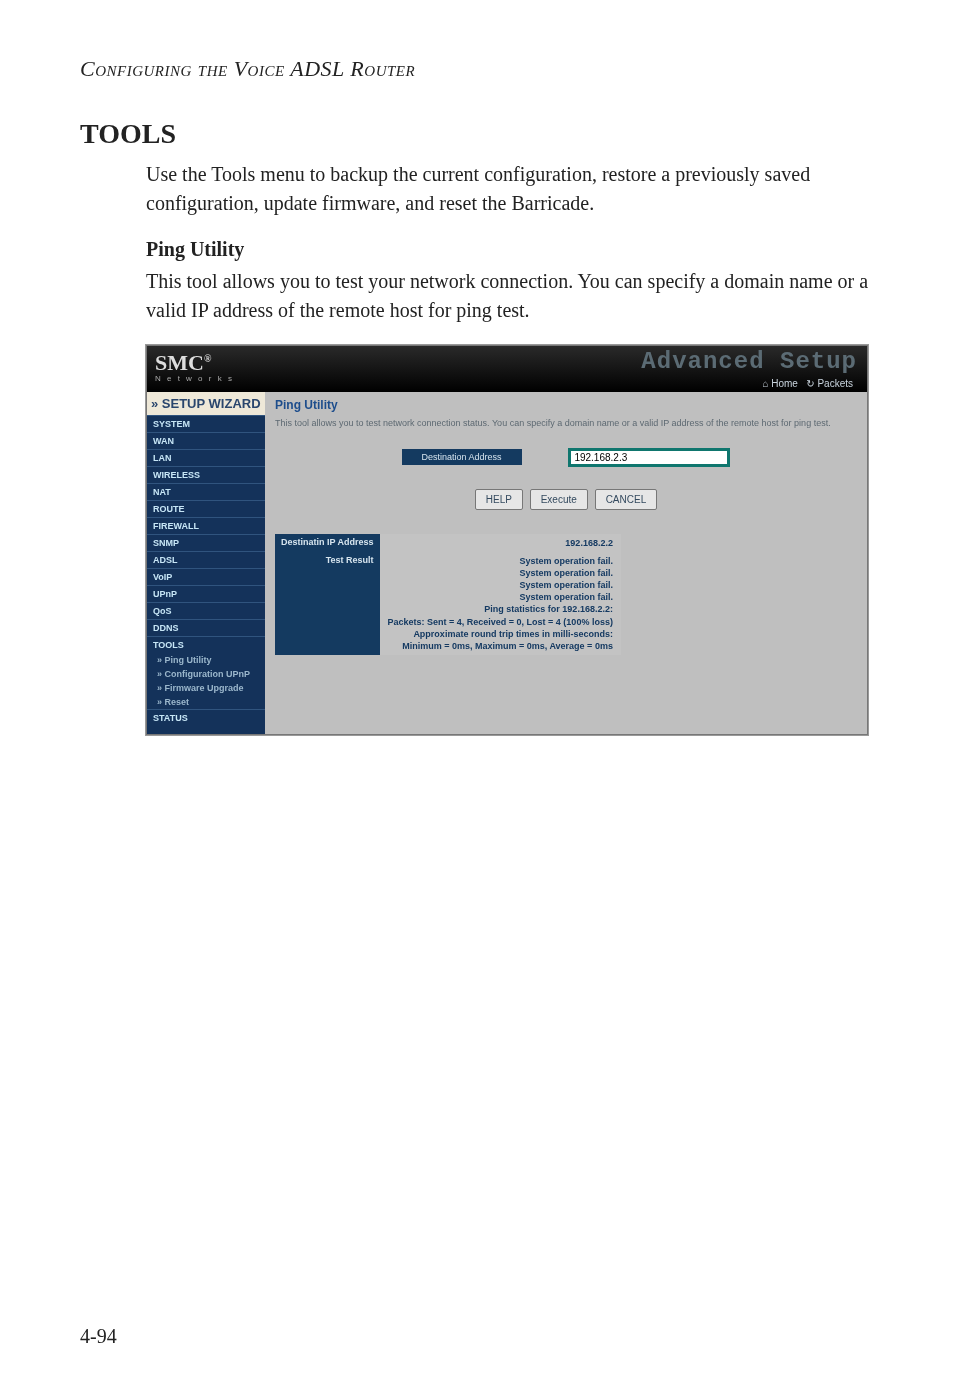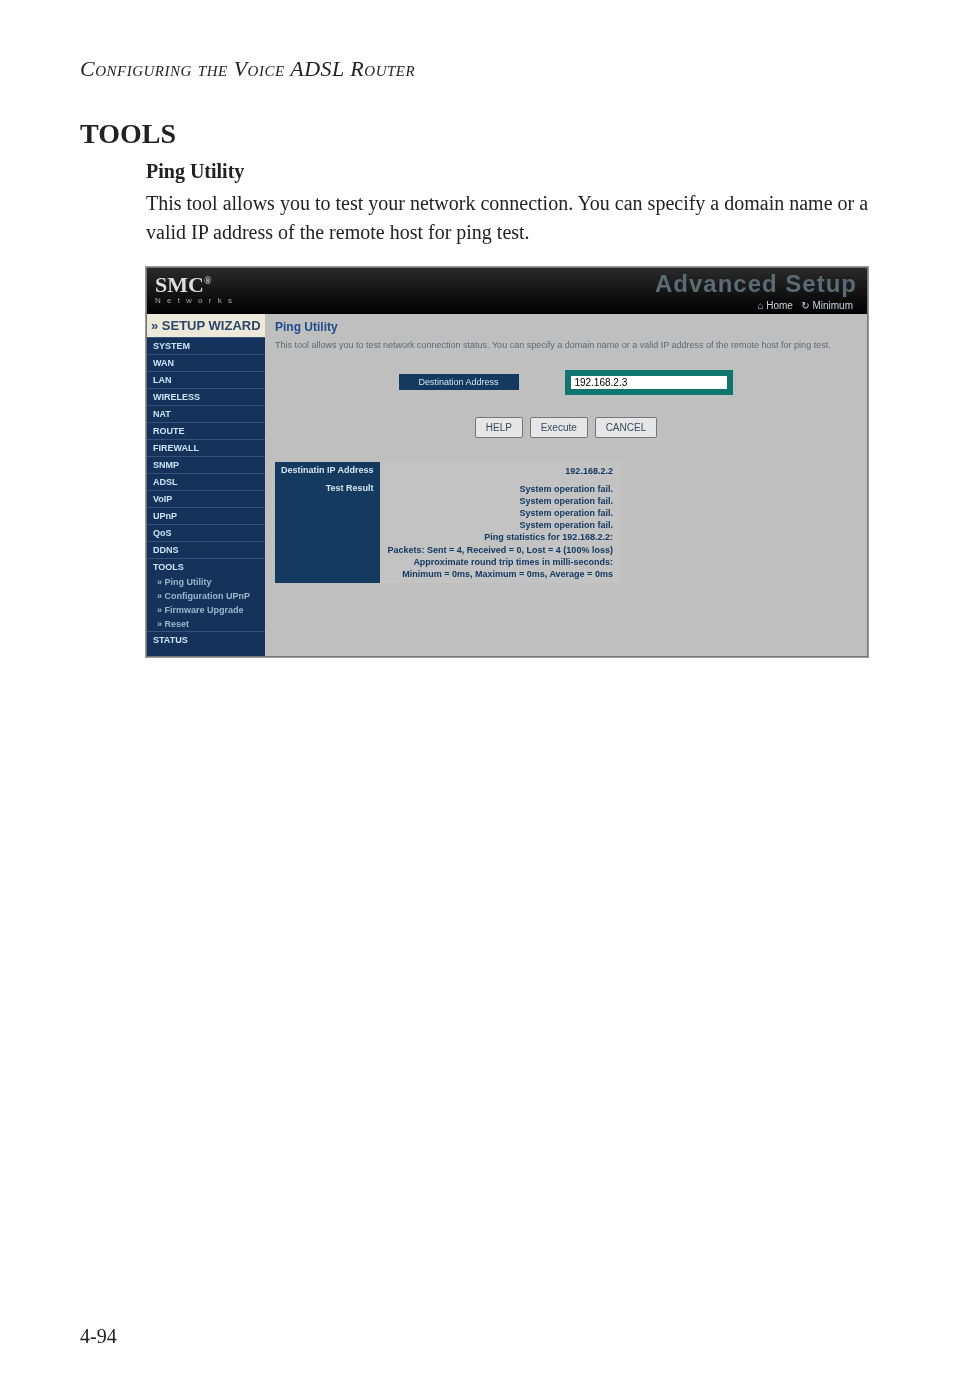--- a/index.html
+++ b/index.html
@@ -73,21 +73,21 @@
     position: absolute;
     left: 8px; top: 28px;
     font-size: 8px;
     letter-spacing: 2px;
     color: #aaa;
   }
   .ss-wordmark {
     position: absolute;
     right: 10px;
     top: 2px;
-    font-family: Liberation Sans, sans-serif;
+    font-family: Liberation Mono, monospace;
     font-size: 24px;
     color: #5b6b74;
     font-weight: bold;
     letter-spacing: 1px;
   }
   .ss-home-logout {
     position: absolute;
     right: 14px;
     bottom: 3px;
     font-size: 10px;
@@ -156,21 +156,21 @@
     color: #d6e4ee;
     font-size: 9px;
     padding: 3px 20px;
     vertical-align: middle;
   }
   .dest-input {
     display: inline-block;
     width: 150px;
     font-size: 10px;
     padding: 1px 3px;
-    border: 6px solid #0f766e;
+    border: 3px solid #0f766e;
     background: #fff;
     vertical-align: middle;
     margin-left: 44px;
   }
   .btn-row {
     text-align: center;
     margin: 22px 0 24px 0;
   }
   .btn {
     display: inline-block;
@@ -205,35 +205,36 @@
 </style>
 </head>
 <body>
 
 <div class="page">
 
   <div class="running-head">Configuring the Voice ADSL Router</div>
 
   <h1 class="section-title">TOOLS</h1>
 
+  <p class="body-text">Use the Tools menu to backup the current configuration, restore a previously saved configuration, update firmware, and reset the Barricade.</p>
 
   <div class="subhead">Ping Utility</div>
   <p class="body-text">This tool allows you to test your network connection. You can specify a domain name or a valid IP address of the remote host for ping test.</p>
 
   <div class="screenshot">
     <div class="ss-header">
       <div class="ss-logo"><span>SMC</span><sup style="font-size:10px;">®</sup></div>
       <div class="ss-logo-sub">N e t w o r k s</div>
       <div class="ss-wordmark">Advanced Setup</div>
       <div class="ss-home-logout">
         <span>⌂</span>
         <span>Home</span>
         &nbsp;
         <span>↻</span>
-        <span>Minimum</span>
+        <span>Packets</span>
       </div>
     </div>
 
     <div class="ss-body">
       <div class="ss-side">
         <div class="setup">» SETUP WIZARD</div>
         <a class="top" href="#">SYSTEM</a>
         <a class="top" href="#">WAN</a>
         <a class="top" href="#">LAN</a>
         <a class="top" href="#">WIRELESS</a>

